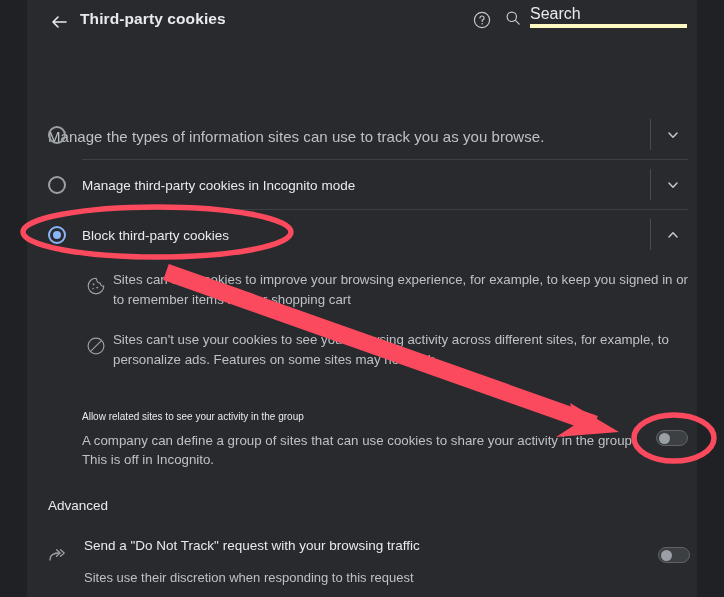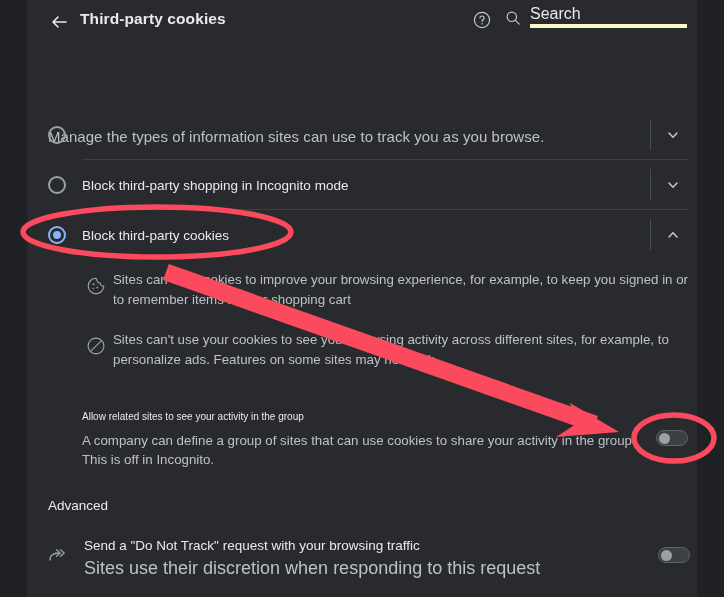--- a/index.html
+++ b/index.html
@@ -186,22 +186,22 @@
   }
   .adv-icon {
     position: absolute; left: 46px; top: 545px;
     width: 24px; height: 24px;
   }
   .adv-title {
     position: absolute; left: 84px; top: 538px;
     font-size: 13.5px; color: #e8eaed;
   }
   .adv-sub {
-    position: absolute; left: 84px; top: 558px;
-    font-size: 18px; color: #bdc1c6; text-align: right;
+    position: absolute; left: 84px; top: 570px;
+    font-size: 13px; color: #bdc1c6; text-align: right;
   }
 
   
   .annot-svg {
     position: absolute; left: 0; top: 0;
     width: 724px; height: 597px;
     pointer-events: none;
   }
 </style>
 </head>
@@ -246,21 +246,21 @@
     <div class="chevron">
       <svg width="14" height="14" viewBox="0 0 14 14">
         <path d="M3 5 L7 9.3 L11 5" fill="none" stroke="#c3c7cb" stroke-width="1.5" stroke-linecap="round" stroke-linejoin="round"></path>
       </svg>
     </div>
   </div>
   <div class="row-divider" style="top:159px"></div>
 
   <div class="option-row" style="top:160px">
     <div class="opt-radio"></div>
-    <div class="opt-label">Block third-party shopping in Incognito mode</div>
+    <div class="opt-label">Manage third-party cookies in Incognito mode</div>
     <div class="opt-sep"></div>
     <div class="chevron">
       <svg width="14" height="14" viewBox="0 0 14 14">
         <path d="M3 5 L7 9.3 L11 5" fill="none" stroke="#c3c7cb" stroke-width="1.5" stroke-linecap="round" stroke-linejoin="round"></path>
       </svg>
     </div>
   </div>
   <div class="row-divider" style="top:209px"></div>
 
   <div class="option-row" style="top:210px">

